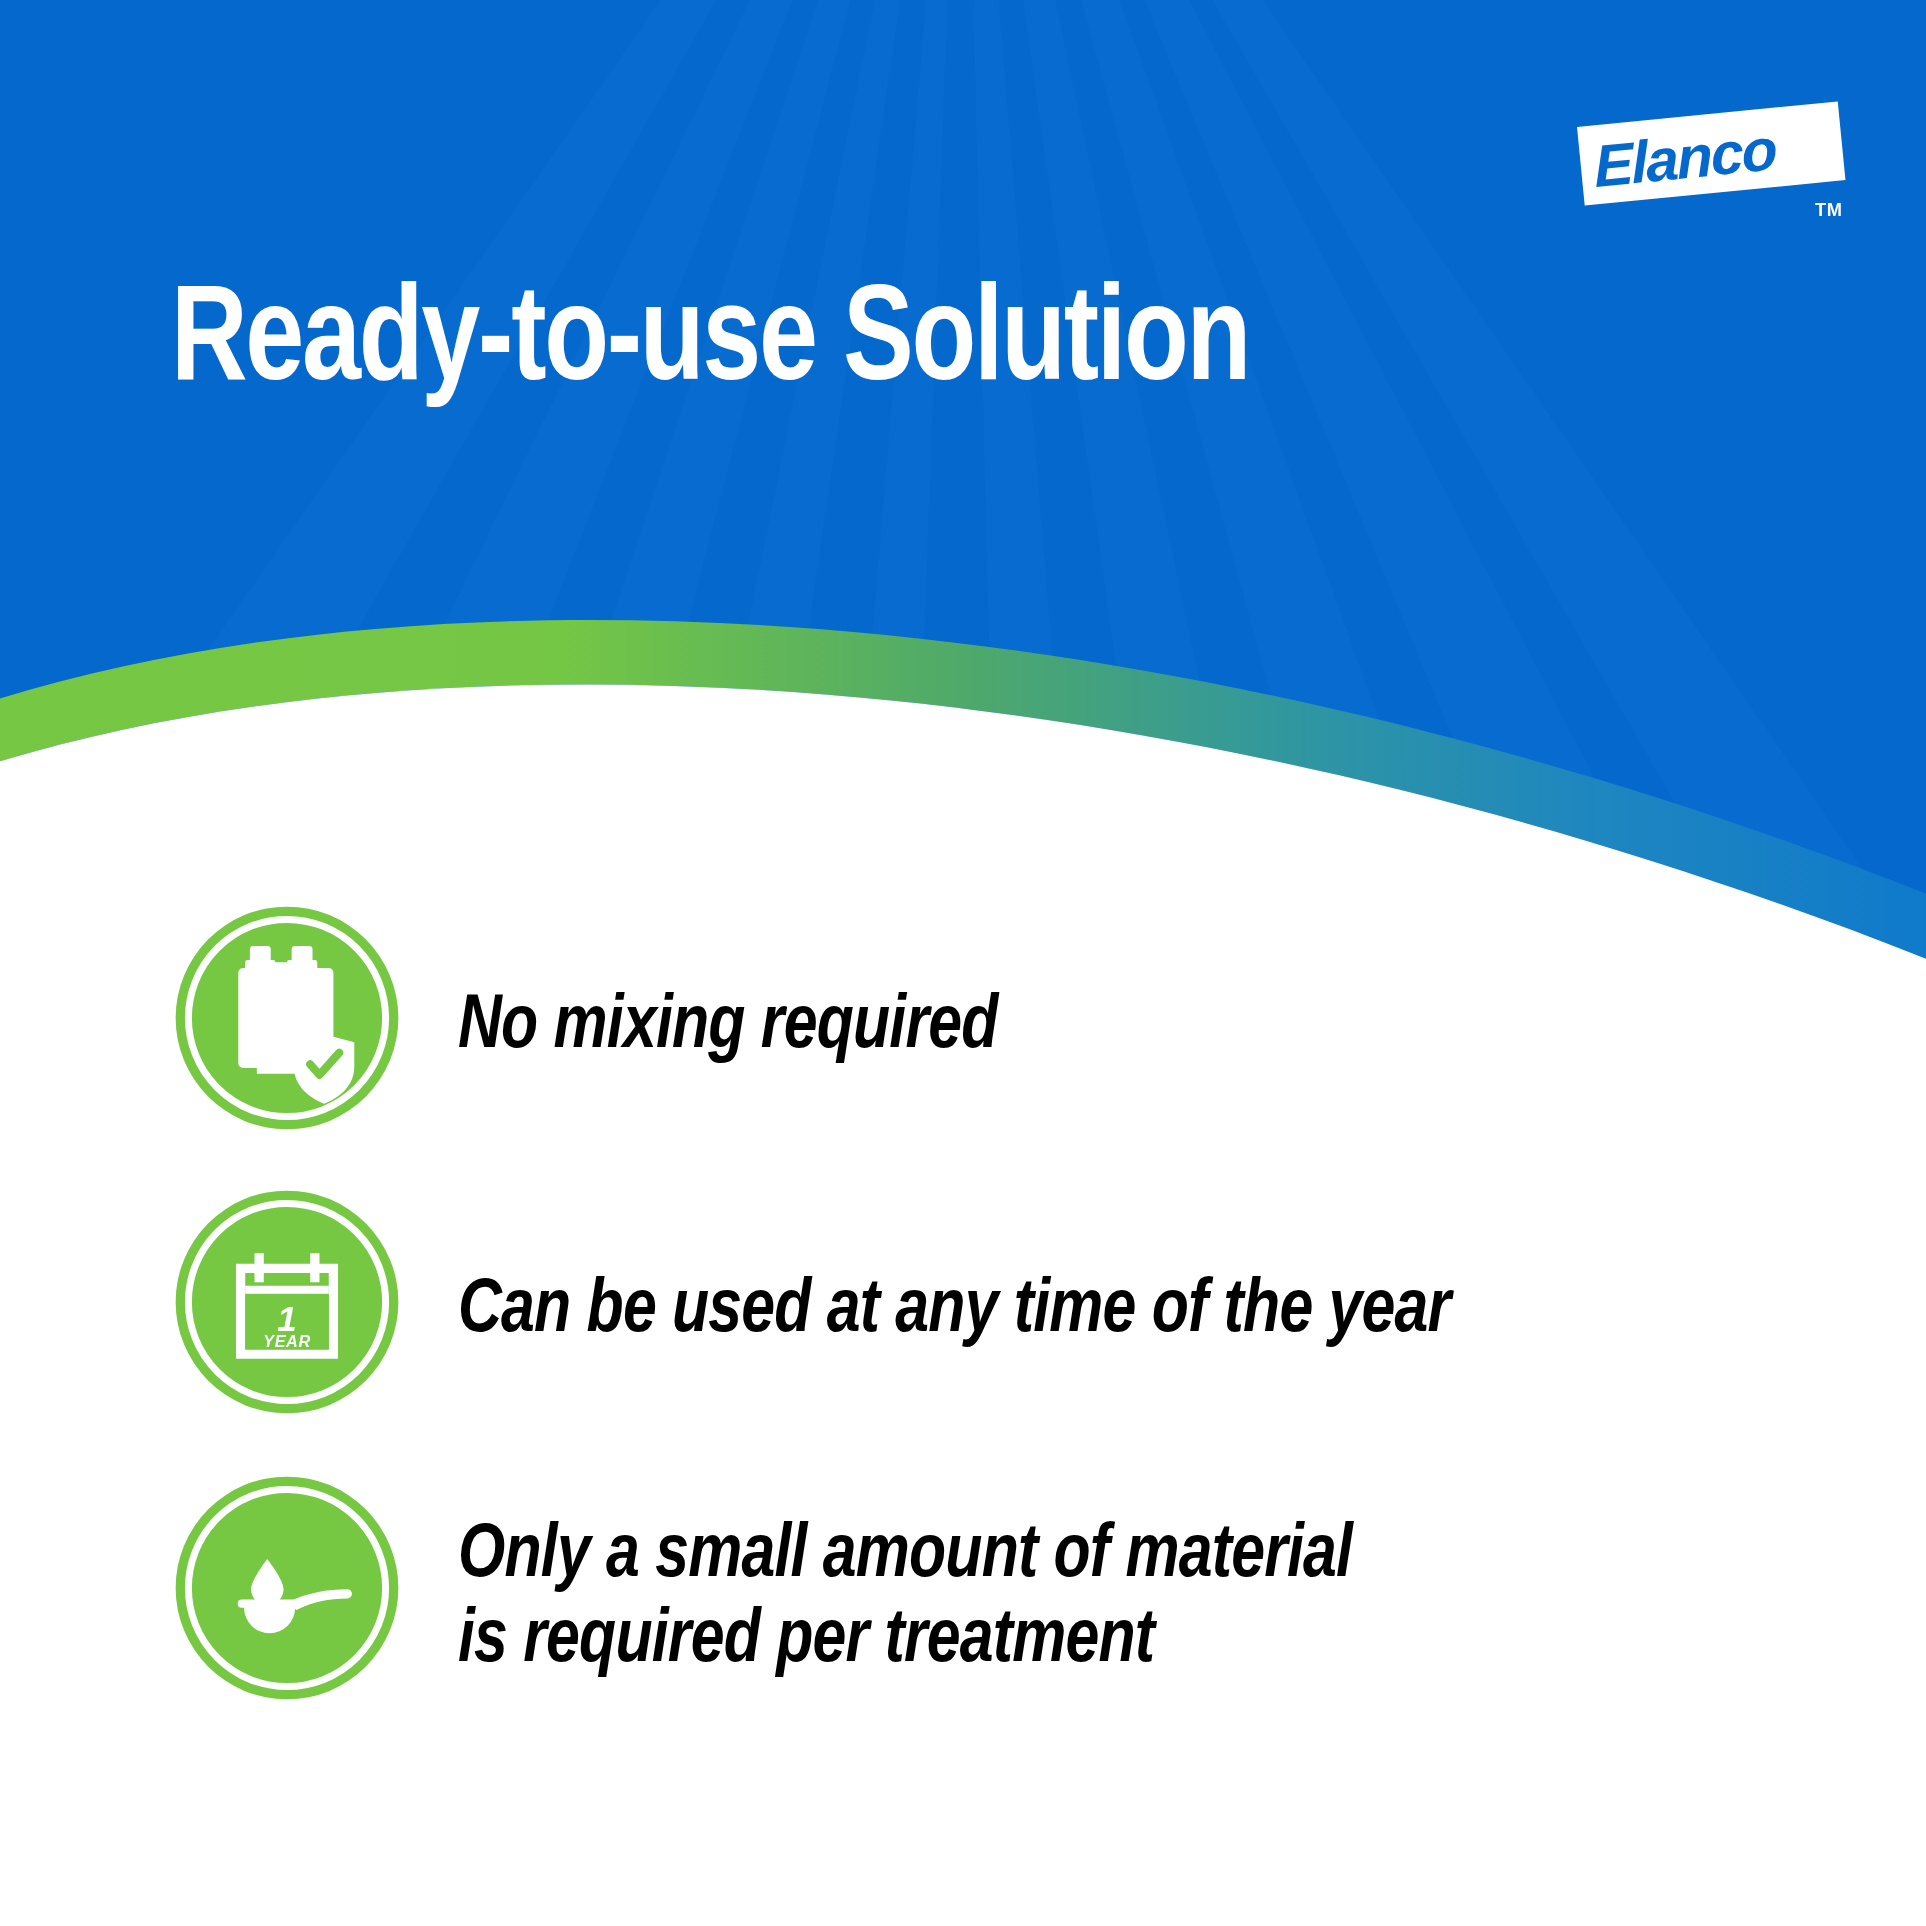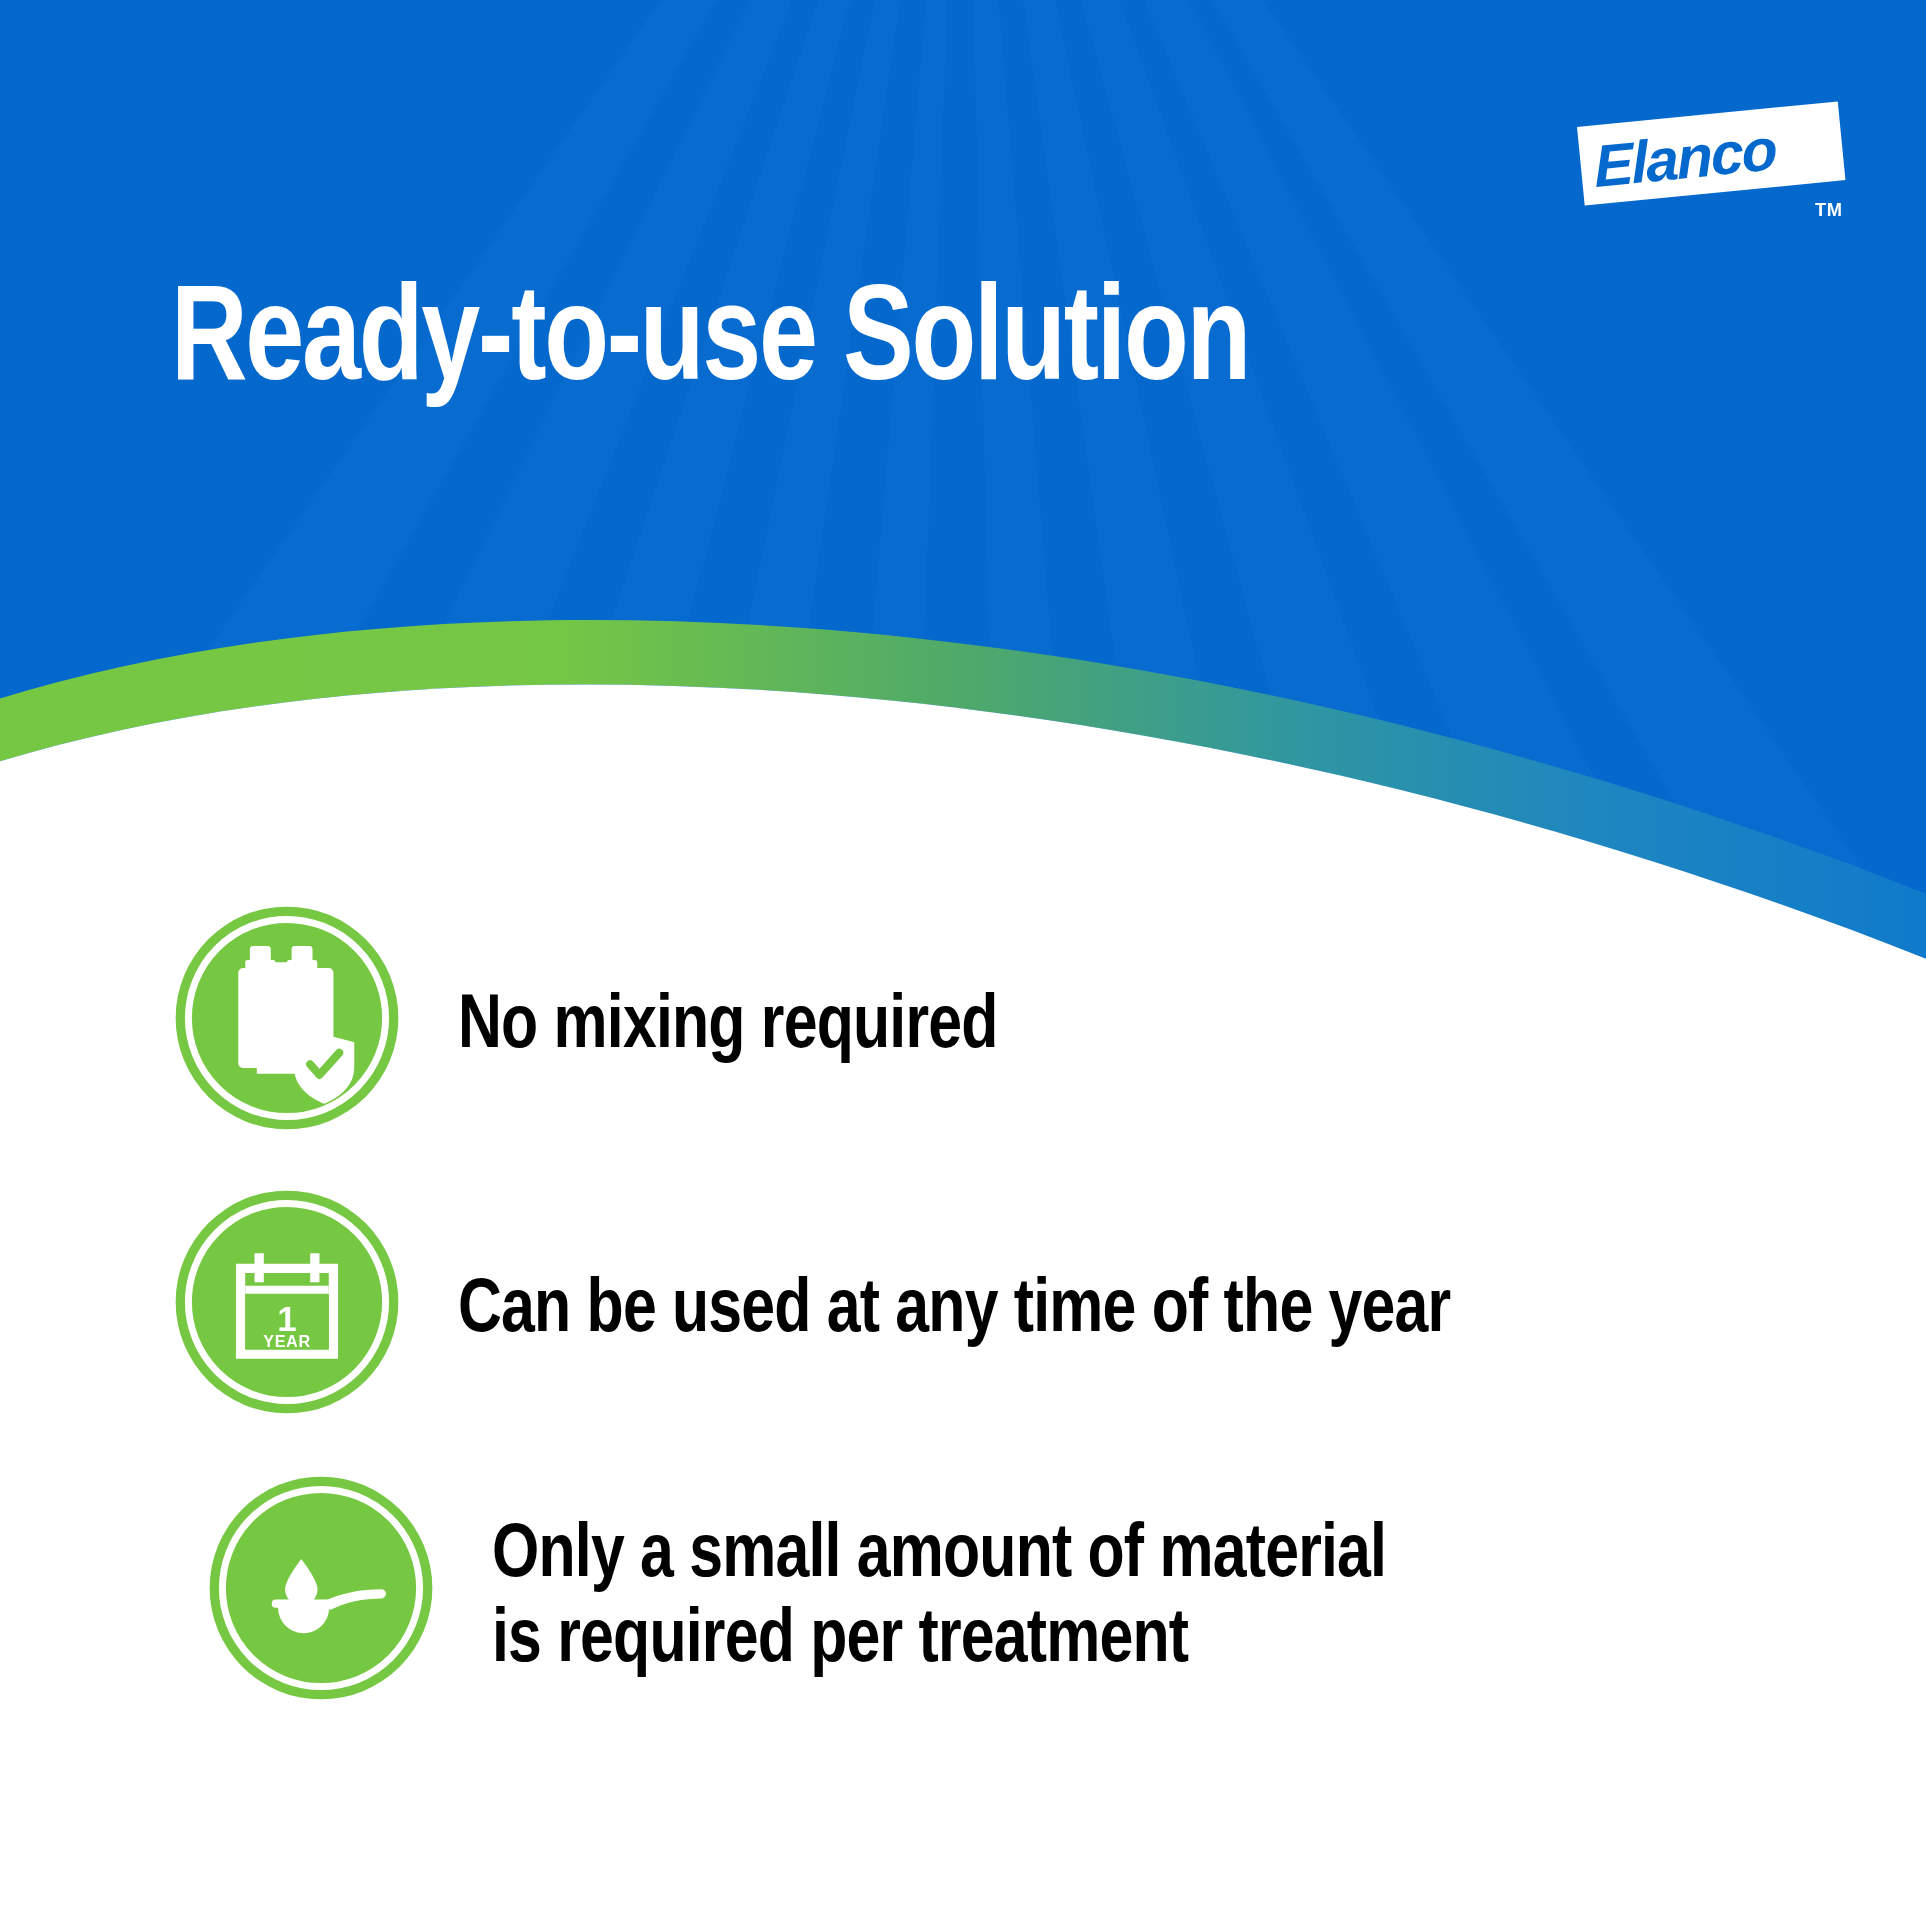--- a/index.html
+++ b/index.html
@@ -55,22 +55,23 @@
 
   
   .features{
     position:absolute;left:0;top:896px;width:1926px;
   }
   .feature{
     position:relative;
     height:279px;
     display:flex;
     align-items:center;
-  }
-  .feature:nth-child(3){height:289px;margin-left:34px;}
+    font-style:italic;
+  }
+  .feature:nth-child(3){height:289px;}
   .icon-badge{
     position:absolute;
     left:171px;
     width:232px;height:232px;
     top:5.8px;
   }
   .feature:nth-child(2) .icon-badge{top:10.6px;}
   .feature:nth-child(3) .icon-badge{top:18.3px;}
   .badge-svg{display:block;width:232px;height:232px;}
   .feature-label{

